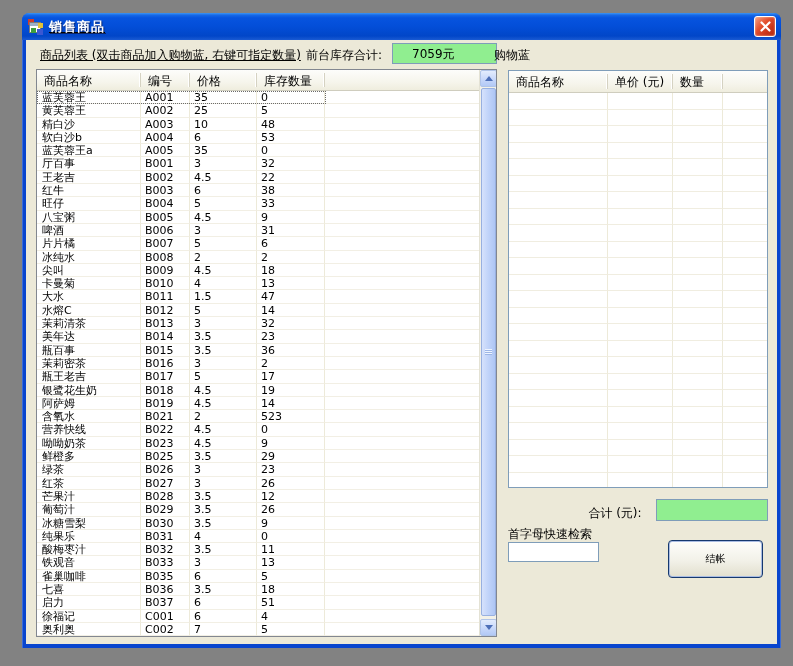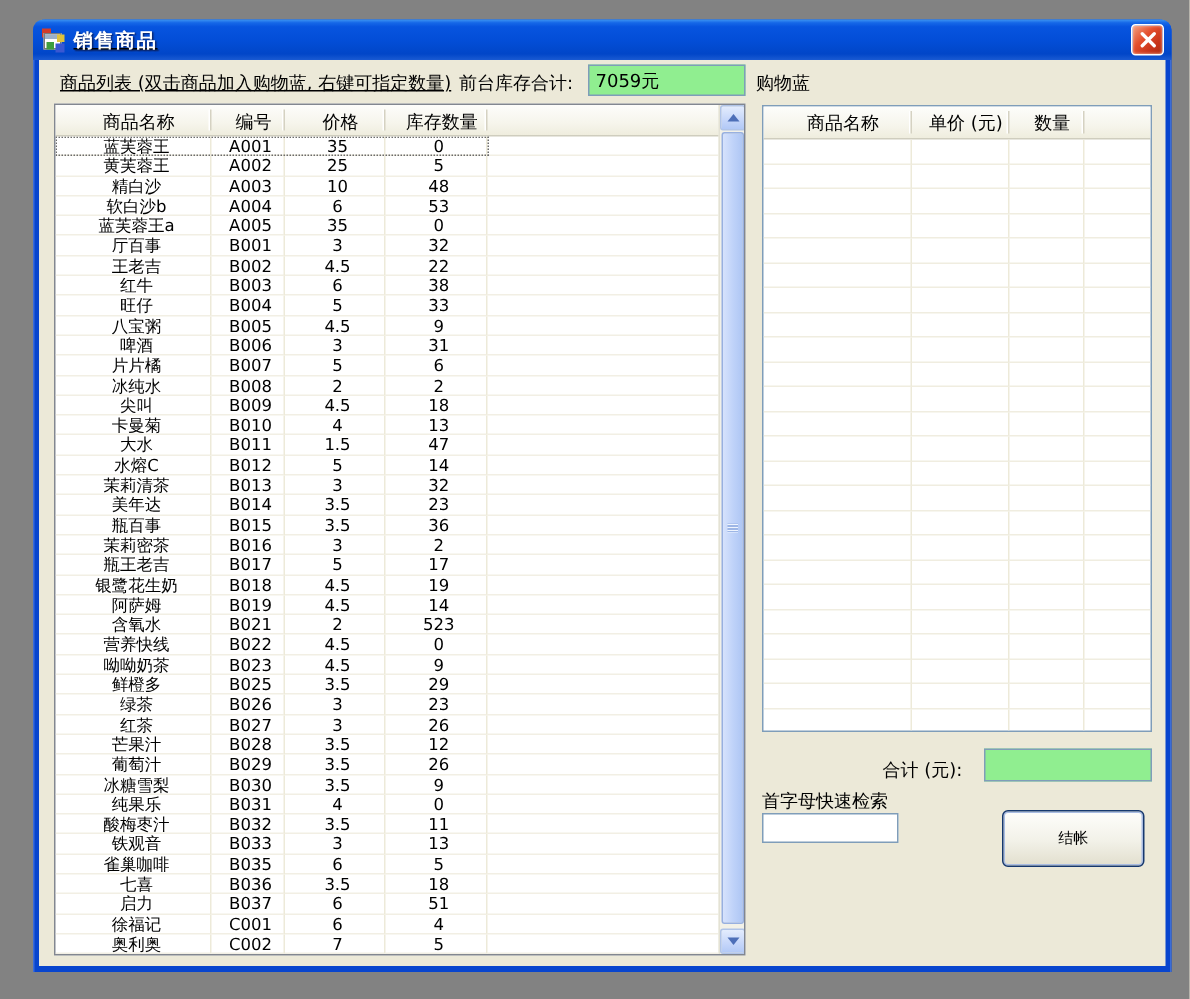--- a/index.html
+++ b/index.html
@@ -27,24 +27,24 @@
     background:linear-gradient(135deg,#F3A183 0%,#E4502E 40%,#C9351B 70%,#B02A10 100%);
     box-shadow:inset 0 0 2px #FBD2B9; display:flex; align-items:center; justify-content:center; }
   .close-btn svg { display:block; }
 
   
   .client { position:absolute; left:4px; right:4px; top:27px; bottom:4px;
     background:#ECE9D8; overflow:hidden; }
   .lbl { position:absolute; font-size:12px; color:#000; white-space:nowrap; }
 
   .greenbox { position:absolute; background:#90EE90; border:1px solid #7F9DB9;
-    font-size:12px; color:#000; padding:2px 0 0 4px; }
-
-  
-  .listview { position:absolute; background:#fff; overflow:hidden;text-align:center; }
+    font-size:12px; color:#000; padding:2px 0 0 19px; }
+
+  
+  .listview { position:absolute; background:#fff; overflow:hidden; }
   .lv-left  { left:10px;  top:29px; width:461px; height:568px; border:1px solid #828790; }
   .lv-cart  { left:482px; top:30px; width:260px; height:418px; border:1px solid #7F9DB9; }
   .lv-header { display:flex; height:21px;
     background:linear-gradient(180deg,#FDFDFB 0%,#F6F5EC 60%,#EFEDDE 100%);
     border-bottom:1px solid #CFCDBE; }
   .lv-cart .lv-header { height:22px; }
   .hcell { font-size:12px; color:#000; padding:3px 0 0 7px; position:relative; cursor:default; }
   .hcell::after { content:""; position:absolute; right:0; top:3px; bottom:3px; width:1px;
     background:#D5D2C2; box-shadow:-1px 0 0 #FFFFFF; }
   .hfill::after { display:none; }
@@ -113,21 +113,21 @@
         <path d="M1.5 1.5 L9.5 9.5 M9.5 1.5 L1.5 9.5" stroke="#fff" stroke-width="2.2" stroke-linecap="round"></path>
       </svg>
     </span>
   </div>
 
   <div class="client">
 
     <span class="lbl" style="left:14px; top:7px;text-decoration:underline;">商品列表 (双击商品加入购物蓝, 右键可指定数量)</span>
     <span class="lbl" style="left:280px; top:7px;">前台库存合计:</span>
     <div class="greenbox" style="left:366px; top:3px; width:105px; height:21px;">7059元</div>
-    <span class="lbl" style="left:478px; top:7px;">购物蓝</span>
+    <span class="lbl" style="left:468px; top:7px;">购物蓝</span>
 
     <div class="listview lv-left">
       <div class="lv-header">
         <div class="hcell c-name">商品名称</div>
         <div class="hcell c-code">编号</div>
         <div class="hcell c-price">价格</div>
         <div class="hcell c-stock">库存数量</div>
         <div class="hcell c-fill hfill"></div>
       </div>
       <div class="rows" id="product-rows">

